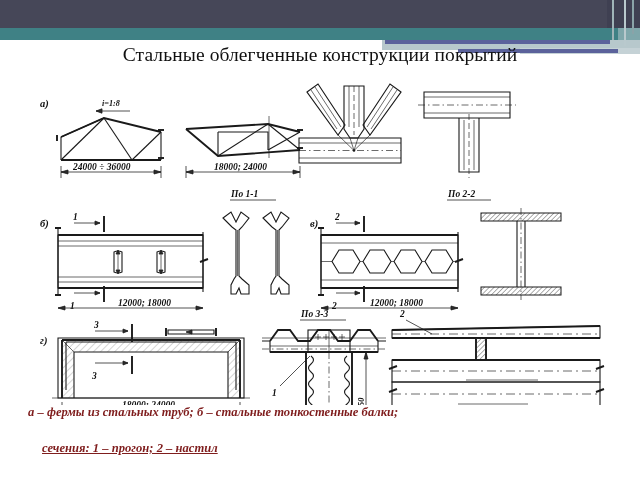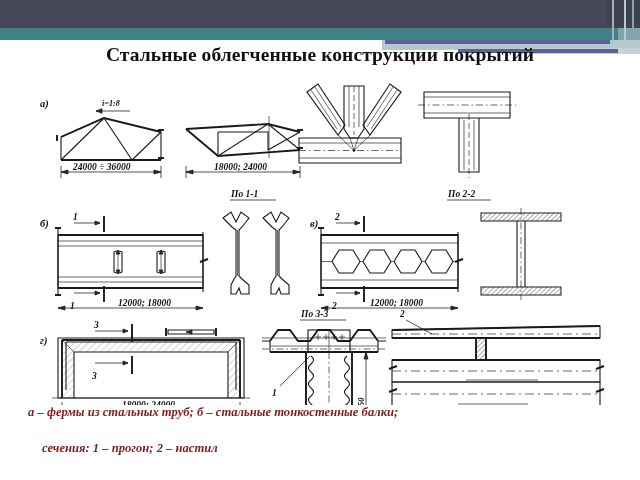--- a/index.html
+++ b/index.html
@@ -21,35 +21,35 @@
   .rule-a{position:absolute;left:385px;top:40px;width:225px;height:4px;background:#5b629b;}
   .rule-b{position:absolute;left:458px;top:49px;width:160px;height:4px;background:#5b629b;}
   .tick-a{position:absolute;left:612px;top:0;width:2px;height:40px;background:#9fb4b8;}
   .tick-b{position:absolute;left:624px;top:0;width:2px;height:46px;background:#b9c9cd;}
   .tick-c{position:absolute;left:632px;top:0;width:2px;height:34px;background:#8aa3a8;}
 
   
   #slide-title{
     position:absolute;left:0;top:44px;width:640px;
     text-align:center;
-    font-size:19.5px;font-weight:bold;color:#101010;
+    font-size:19.5px;font-weight:normal;color:#101010;
     letter-spacing:.1px;white-space:nowrap;
   }
 
   
   #figure{position:absolute;left:18px;top:80px;width:604px;height:325px;}
   #figure svg{display:block;}
 
   
   #caption{
     position:absolute;left:28px;top:404px;width:612px;
     font-size:12.6px;font-weight:bold;font-style:italic;color:#7f1d1d;
     line-height:1.42;
   }
-  #caption .l3{padding-left:14px;display:block;}
+  #caption .l3{padding-left:14px;display:block;text-decoration:underline;}
 </style>
 </head>
 <body>
 
 <div id="slide-header">
   <div class="band-dark"></div>
   <div class="band-dark-r"></div>
   <div class="band-teal"></div>
   <div class="band-teal-r"></div>
   <div class="band-pale"></div>

